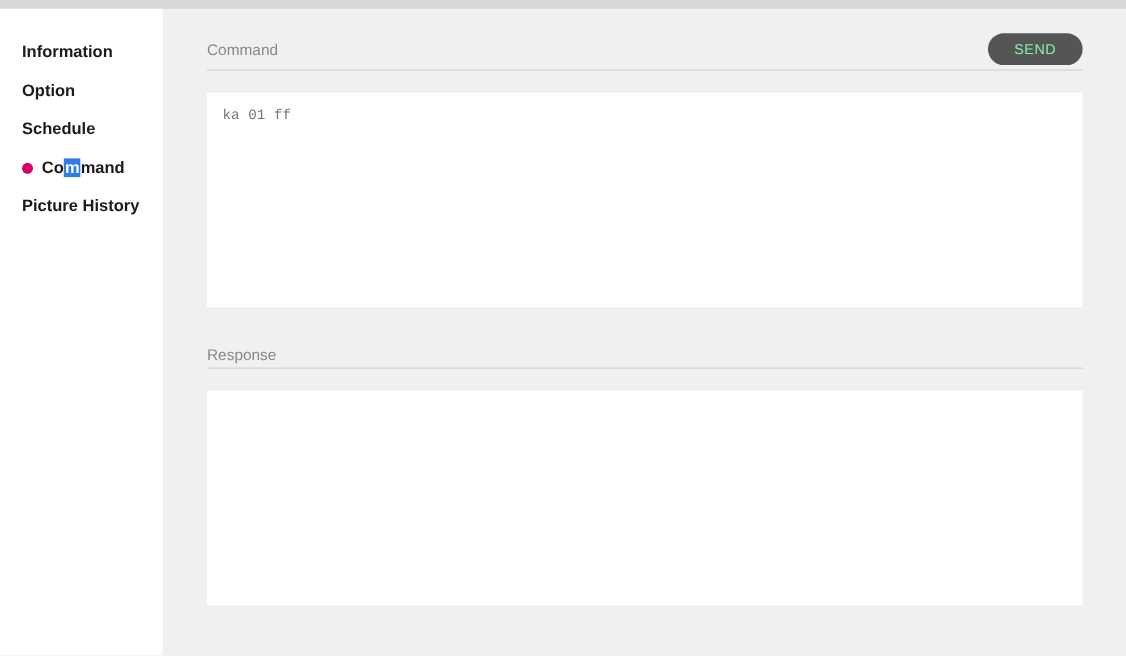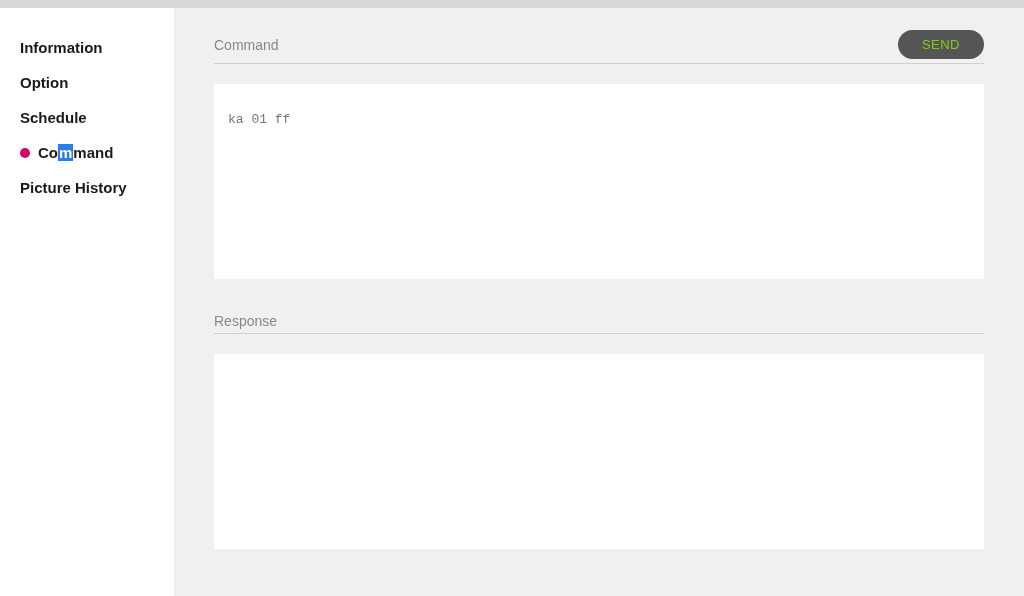--- a/index.html
+++ b/index.html
@@ -17,21 +17,21 @@
     .top-bar {
       height: 8px;
       background: #d8d8d8;
       width: 100%;
     }
     .container {
       display: flex;
       height: calc(100% - 8px);
     }
     .sidebar {
-      width: 174px;
+      width: 148px;
       background: #ffffff;
       padding-top: 22px;
     }
     .sidebar-item {
       padding: 9px 20px;
       font-size: 15px;
       font-weight: bold;
       color: #1a1a1a;
       cursor: pointer;
       display: flex;
@@ -70,34 +70,34 @@
       padding-bottom: 4px;
       margin-bottom: 20px;
     }
     .section-title {
       font-size: 14px;
       color: #888888;
       font-weight: normal;
     }
     .send-button {
       background: #555555;
-      color: #84cc16;
+      color: #86efac;
       border: none;
       border-radius: 16px;
       padding: 7px 24px;
       font-size: 13px;
       cursor: pointer;
       letter-spacing: 0.5px;
     }
     .textarea-box {
       width: 100%;
       height: 195px;
       background: #ffffff;
       border: none;
-      padding: 28px 14px;
+      padding: 13px 14px;
       font-family: "Courier New", monospace;
       font-size: 13px;
       color: #bbbbbb;
       resize: none;
       outline: none;
     }
     .response-box {
       width: 100%;
       height: 195px;
       background: #ffffff;

